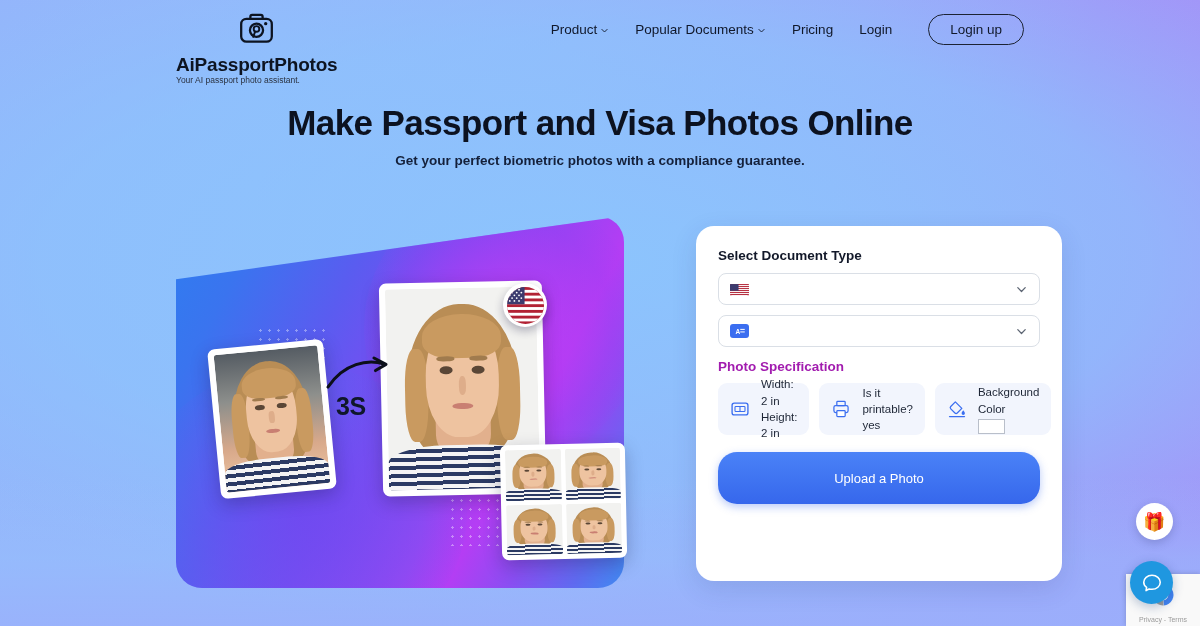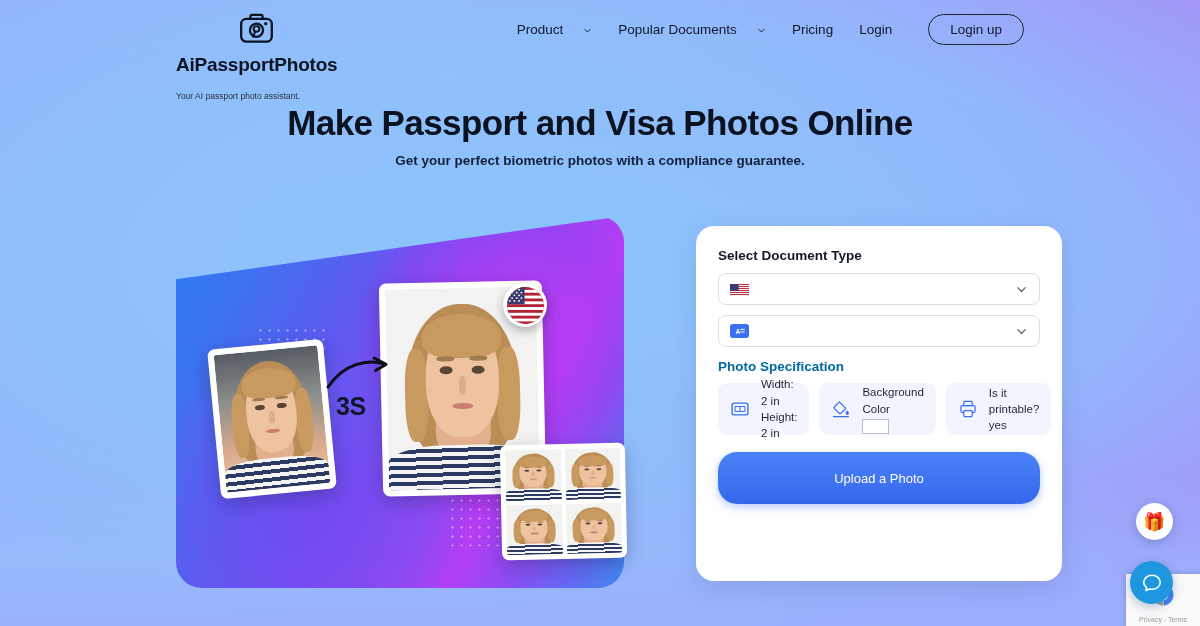--- a/index.html
+++ b/index.html
@@ -57,38 +57,38 @@
   .brand-name {
     font-size: 19px;
     font-weight: bold;
     color: #0d1421;
     letter-spacing: -0.2px;
     white-space: nowrap;
   }
   .brand-tagline {
     font-size: 8.5px;
     color: #2a3240;
-    margin-top: 18px;
+    margin-top: 2px;
     white-space: nowrap;
   }
 
   .nav {
     position: absolute;
     right: 176px;
     top: 14px;
     display: flex;
     align-items: center;
     gap: 26px;
   }
   .nav-item {
     font-size: 13.5px;
     color: #10182a;
     display: flex;
     align-items: center;
-    gap: 20px;
+    gap: 3px;
     cursor: pointer;
     white-space: nowrap;
   }
   .caret {
     width: 9px; height: 9px;
     flex: none;
     margin-top: 2px;
   }
   .signup-btn {
     border: 1px solid #1c2333;
@@ -317,21 +317,21 @@
   .select-box .sel-val { flex: 1; display: flex; align-items: center; }
   .select-chevron { width: 13px; height: 13px; flex: none; }
 
   .sel-flag { width: 19px; height: 13px; border-radius: 2px; overflow: hidden; position: relative; display: block; }
   .sel-doc  { width: 19px; height: 14px; border-radius: 3px; background: #3b6ef0;
               display: flex; align-items: center; justify-content: center; }
 
   .spec-label {
     font-size: 13.5px;
     font-weight: bold;
-    color: #0369a1;
+    color: #a21caf;
     margin-top: 12px;
     margin-bottom: 9px;
   }
   .spec-grid {
     display: grid;
     grid-template-columns: 1fr 1fr 1fr 1fr;
     gap: 10px;
   }
   .spec-tile {
     background: #f2f5fd;
@@ -681,39 +681,39 @@
       </svg>
       <div class="tile-text">
         <div>Width: 2 in</div>
         <div>Height: 2 in</div>
       </div>
     </div>
 
 
     <div class="spec-tile">
       <svg class="tile-icon" viewBox="0 0 24 24">
+        <rect x="7" y="2.8" width="10" height="5" rx="1" fill="none" stroke="#3b6ef0" stroke-width="1.5"></rect>
+        <rect x="3.5" y="7.8" width="17" height="8.4" rx="2" fill="none" stroke="#3b6ef0" stroke-width="1.5"></rect>
+        <rect x="7" y="14" width="10" height="7" rx="1" fill="#fff" stroke="#3b6ef0" stroke-width="1.5"></rect>
+      </svg>
+      <div class="tile-text">
+        <div>Is it printable?</div>
+        <div>yes</div>
+      </div>
+    </div>
+
+    <div class="spec-tile">
+      <svg class="tile-icon" viewBox="0 0 24 24">
         <path d="M10 3.5 L4.5 9 a2 2 0 0 0 0 2.8 l5 5 a2 2 0 0 0 2.8 0 L17.8 11.3 Z" fill="none" stroke="#3b6ef0" stroke-width="1.5" stroke-linejoin="round"></path>
         <path d="M19.5 13.5 c1.3 1.8 2 2.9 2 3.7 a2 2 0 0 1 -4 0 c0 -0.8 0.7 -1.9 2 -3.7 z" fill="#3b6ef0"></path>
         <line x1="3" y1="21" x2="21" y2="21" stroke="#3b6ef0" stroke-width="1.5" stroke-linecap="round"></line>
       </svg>
       <div class="tile-text">
         <div>Background Color</div>
         <div class="swatch"></div>
-      </div>
-    </div>
-
-    <div class="spec-tile">
-      <svg class="tile-icon" viewBox="0 0 24 24">
-        <rect x="7" y="2.8" width="10" height="5" rx="1" fill="none" stroke="#3b6ef0" stroke-width="1.5"></rect>
-        <rect x="3.5" y="7.8" width="17" height="8.4" rx="2" fill="none" stroke="#3b6ef0" stroke-width="1.5"></rect>
-        <rect x="7" y="14" width="10" height="7" rx="1" fill="#fff" stroke="#3b6ef0" stroke-width="1.5"></rect>
-      </svg>
-      <div class="tile-text">
-        <div>Is it printable?</div>
-        <div>yes</div>
       </div>
     </div>
   </div>
 
   <button class="upload-btn">Upload a Photo</button>
 </div>
 
 <div class="gift-widget">
   <span>🎁</span>
 </div>

